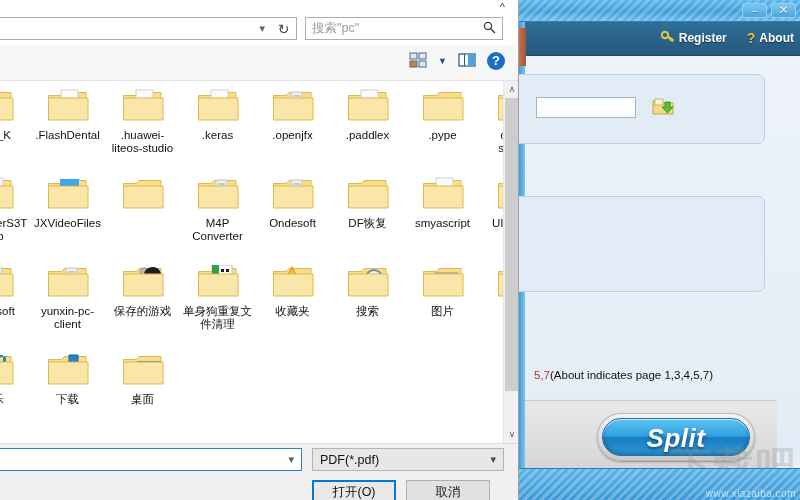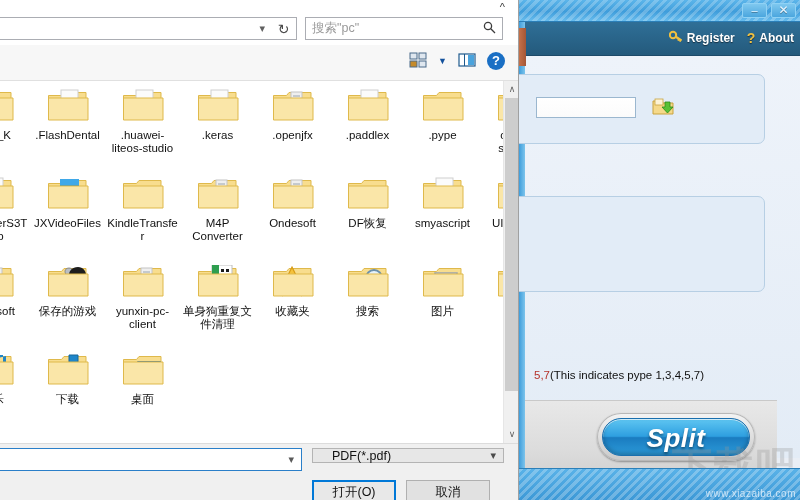--- a/index.html
+++ b/index.html
@@ -39,21 +39,21 @@
     position:absolute; left:0; top:22px; width:6px; height:478px;
     background:linear-gradient(90deg,#3f9ddb,#7cc4ec);
   }
   .app-header{
     position:absolute; left:6px; top:22px; width:275px; height:34px;
     background:linear-gradient(#2f6f97,#245a7c);
     border-bottom:1px solid #1d4a69;
   }
   .app-header-tools{
     position:absolute; right:6px; top:8px;
-    display:flex; align-items:center; gap:12px;
+    display:flex; align-items:center; gap:20px;
     color:#ffffff; font-size:12px; font-weight:bold;
     text-shadow:0 1px 1px rgba(0,0,0,.5);
   }
   .hdr-item{ display:flex; align-items:center; gap:4px; }
   .orange-tab{
     position:absolute; left:0px; top:28px; width:7px; height:38px;
     background:linear-gradient(90deg,#c4714a,#a45636);
     z-index:3;
   }
 
@@ -218,23 +218,23 @@
     position:absolute; left:0; top:443px; width:519px; height:57px;
     background:#f0f0f0; border-top:1px solid #dcdcdc;
   }
   .name-combo{
     position:absolute; left:-5px; top:4px; width:307px; height:23px;
     background:#fff; border:1px solid #2a7fc9;
     display:flex; align-items:center;
   }
   .name-combo .caret{ margin-left:auto; margin-right:7px; color:#5a5a5a; font-size:11px; }
   .type-combo{
-    position:absolute; left:312px; top:4px; width:192px; height:15px;
+    position:absolute; left:312px; top:4px; width:192px; height:23px;
     background:#e7e7e7; border:1px solid #b4b4b4;
-    display:flex; align-items:center; padding-left:19px;
+    display:flex; align-items:center; padding-left:7px;
     font-size:12.5px; color:#111;
   }
   .type-combo .caret{ margin-left:auto; margin-right:7px; color:#4a4a4a; font-size:11px; }
   .btn{
     position:absolute; top:36px; height:24px; width:84px;
     font-size:12.5px; color:#111;
     display:flex; align-items:center; justify-content:center;
     background:#e1e1e1; border:1px solid #b0b0b0;
   }
   .btn.primary{ left:312px; background:#e8e8e8; border:2px solid #0078d7; }
@@ -286,21 +286,21 @@
         <svg width="22" height="20" viewBox="0 0 22 20">
           <path d="M1 4 h7 l2 2 h11 v11 H1 Z" fill="#f5d98a" stroke="#c9a33f" stroke-width="1"></path>
           <rect x="3" y="2" width="8" height="6" fill="#fdf3d6" stroke="#c9a33f" stroke-width=".8"></rect>
           <path d="M13 5 h5 v5 h3 l-5.5 6 L10 10 h3 Z" fill="#57c136" stroke="#2f8a17" stroke-width=".8"></path>
         </svg>
       </div>
     </div>
 
     <div class="panel-box" id="panel-pages">
       <div class="pages-note">
-        <span class="red">5,7</span><span>(This indicates pype 1,3,4,5,7)</span>
+        <span class="red">5,7</span><span>(About indicates page 1,3,4,5,7)</span>
       </div>
     </div>
 
   </div>
 
   <div class="split-area">
     <div class="split-btn-wrap">
       <div class="split-btn">Split</div>
     </div>
   </div>
@@ -438,21 +438,20 @@
                <rect x="13" y="14" width="19" height="8" fill="#1271ad"></rect>
               <path d="M1.5 9 h39.5 v22 h-39.5 Z" fill="#fae6a8" stroke="#dfb94b" stroke-width="1"></path>
             </svg></div>
           <div class="file-label">JXVideoFiles</div>
         </div>
         <div class="file-item">
           <div class="file-icon"><svg width="42" height="34" viewBox="0 0 42 34">
               <path d="M1.5 6.5 h13 l2.5 -3 h22 v27 h-37.5 Z" fill="#f8dd8e" stroke="#dfb94b" stroke-width="1"></path>
               <path d="M1.5 9 h39.5 v22 h-39.5 Z" fill="#fae6a8" stroke="#dfb94b" stroke-width="1"></path>
             </svg></div>
-          <div class="file-label">KindleTransfer</div>
         </div>
         <div class="file-item">
           <div class="file-icon"><svg width="42" height="34" viewBox="0 0 42 34">
               <path d="M1.5 6.5 h13 l2.5 -3 h22 v27 h-37.5 Z" fill="#f8dd8e" stroke="#dfb94b" stroke-width="1"></path>
               <rect x="19" y="3" width="11" height="20" fill="#efefef" stroke="#c4c4c4" stroke-width="1"></rect>
                <g stroke="#9aa4ae" stroke-width="1">
                  <path d="M21 7 h7 M21 10 h7 M21 13 h7 M21 16 h7 M21 19 h7"></path>
                </g>
               <path d="M1.5 9 h39.5 v22 h-39.5 Z" fill="#fae6a8" stroke="#dfb94b" stroke-width="1"></path>
             </svg></div>
@@ -498,36 +497,36 @@
                <g stroke="#9aa4ae" stroke-width="1">
                  <path d="M21 7 h7 M21 10 h7 M21 13 h7 M21 16 h7 M21 19 h7"></path>
                </g>
               <path d="M1.5 9 h39.5 v22 h-39.5 Z" fill="#fae6a8" stroke="#dfb94b" stroke-width="1"></path>
             </svg></div>
           <div class="file-label">Ukeysoft</div>
         </div>
         <div class="file-item">
           <div class="file-icon"><svg width="42" height="34" viewBox="0 0 42 34">
               <path d="M1.5 6.5 h13 l2.5 -3 h22 v27 h-37.5 Z" fill="#f8dd8e" stroke="#dfb94b" stroke-width="1"></path>
-              <path d="M22 3 c4 0 5 4 3 6 c3 2 4 6 4 9 h-14 c0-3 1-7 4-9 c-2-2 -1-6 3-6 Z" fill="#b9bec4" stroke="#777" stroke-width=".8"></path>
-               <path d="M31 2 c5 0 8 4 8 8 c0 5 -5 6 -6 9 h-5 c-1-3 -6-4 -6-9 c0-4 3-8 9-8 Z" fill="#1d1d1d"></path>
-              <path d="M1.5 9 h39.5 v22 h-39.5 Z" fill="#fae6a8" stroke="#dfb94b" stroke-width="1"></path>
-            </svg></div>
-          <div class="file-label">保存的游戏</div>
-        </div>
-        <div class="file-item">
-          <div class="file-icon"><svg width="42" height="34" viewBox="0 0 42 34">
-              <path d="M1.5 6.5 h13 l2.5 -3 h22 v27 h-37.5 Z" fill="#f8dd8e" stroke="#dfb94b" stroke-width="1"></path>
               <rect x="19" y="3" width="11" height="20" fill="#efefef" stroke="#c4c4c4" stroke-width="1"></rect>
                <g stroke="#9aa4ae" stroke-width="1">
                  <path d="M21 7 h7 M21 10 h7 M21 13 h7 M21 16 h7 M21 19 h7"></path>
                </g>
               <path d="M1.5 9 h39.5 v22 h-39.5 Z" fill="#fae6a8" stroke="#dfb94b" stroke-width="1"></path>
             </svg></div>
           <div class="file-label">yunxin-pc-client</div>
+        </div>
+        <div class="file-item">
+          <div class="file-icon"><svg width="42" height="34" viewBox="0 0 42 34">
+              <path d="M1.5 6.5 h13 l2.5 -3 h22 v27 h-37.5 Z" fill="#f8dd8e" stroke="#dfb94b" stroke-width="1"></path>
+              <path d="M22 3 c4 0 5 4 3 6 c3 2 4 6 4 9 h-14 c0-3 1-7 4-9 c-2-2 -1-6 3-6 Z" fill="#b9bec4" stroke="#777" stroke-width=".8"></path>
+               <path d="M31 2 c5 0 8 4 8 8 c0 5 -5 6 -6 9 h-5 c-1-3 -6-4 -6-9 c0-4 3-8 9-8 Z" fill="#1d1d1d"></path>
+              <path d="M1.5 9 h39.5 v22 h-39.5 Z" fill="#fae6a8" stroke="#dfb94b" stroke-width="1"></path>
+            </svg></div>
+          <div class="file-label">保存的游戏</div>
         </div>
         <div class="file-item">
           <div class="file-icon"><svg width="42" height="34" viewBox="0 0 42 34">
               <path d="M1.5 6.5 h13 l2.5 -3 h22 v27 h-37.5 Z" fill="#f8dd8e" stroke="#dfb94b" stroke-width="1"></path>
               <path d="M15 0 h20 v24 h-20 Z" fill="#ffffff" stroke="#bdbdbd" stroke-width="1"></path>
                <path d="M15 0 h7 v24 h-7 Z" fill="#2e9e4f"></path>
                <g fill="#1a1a1a">
                  <rect x="24" y="4" width="3" height="3"></rect>
                 <rect x="29" y="4" width="3" height="3"></rect>
                  <rect x="24" y="9" width="3" height="3"></rect>

